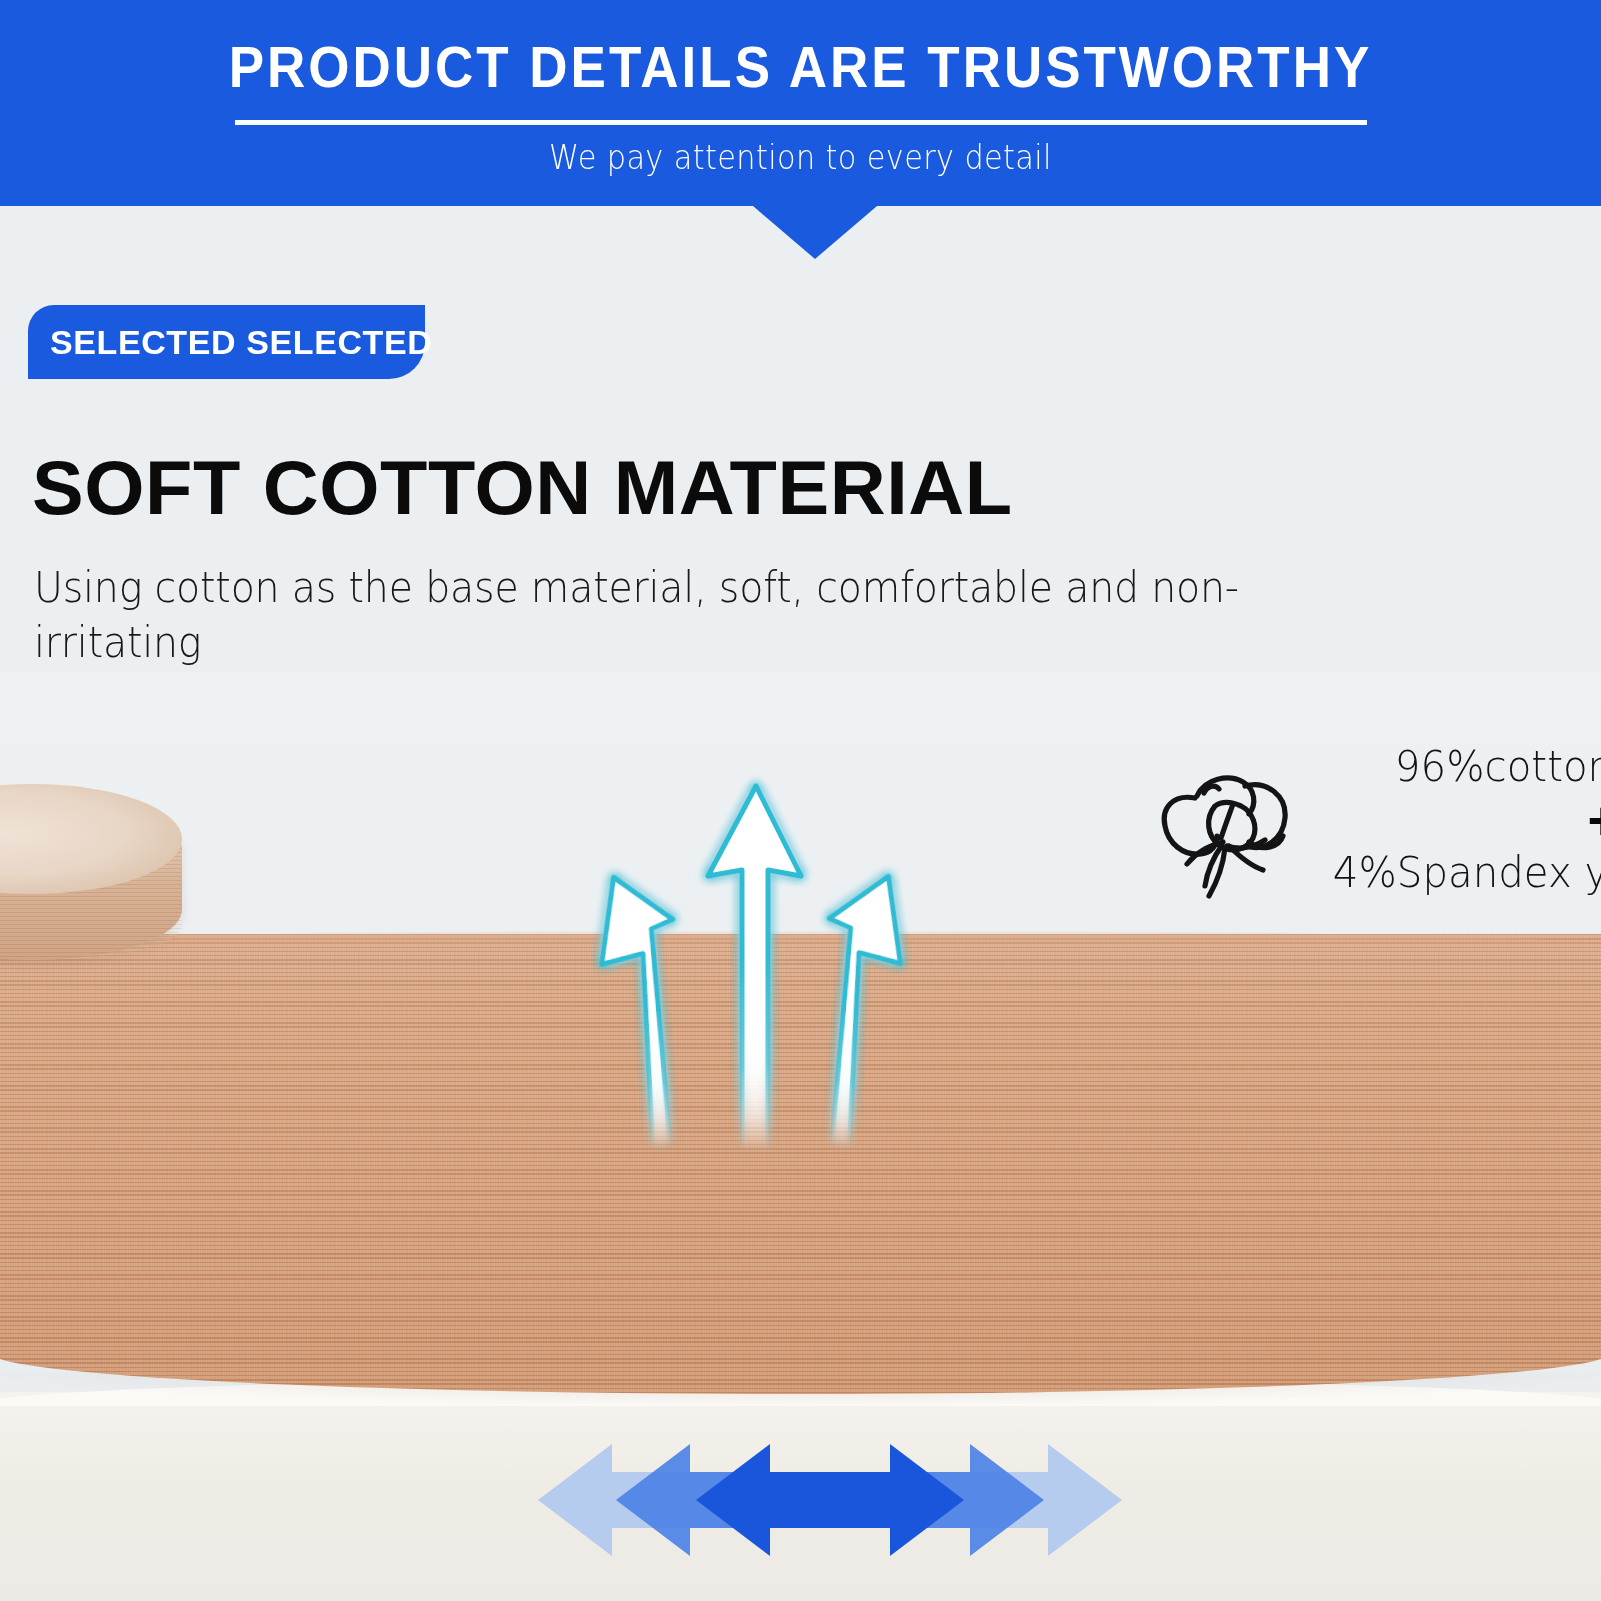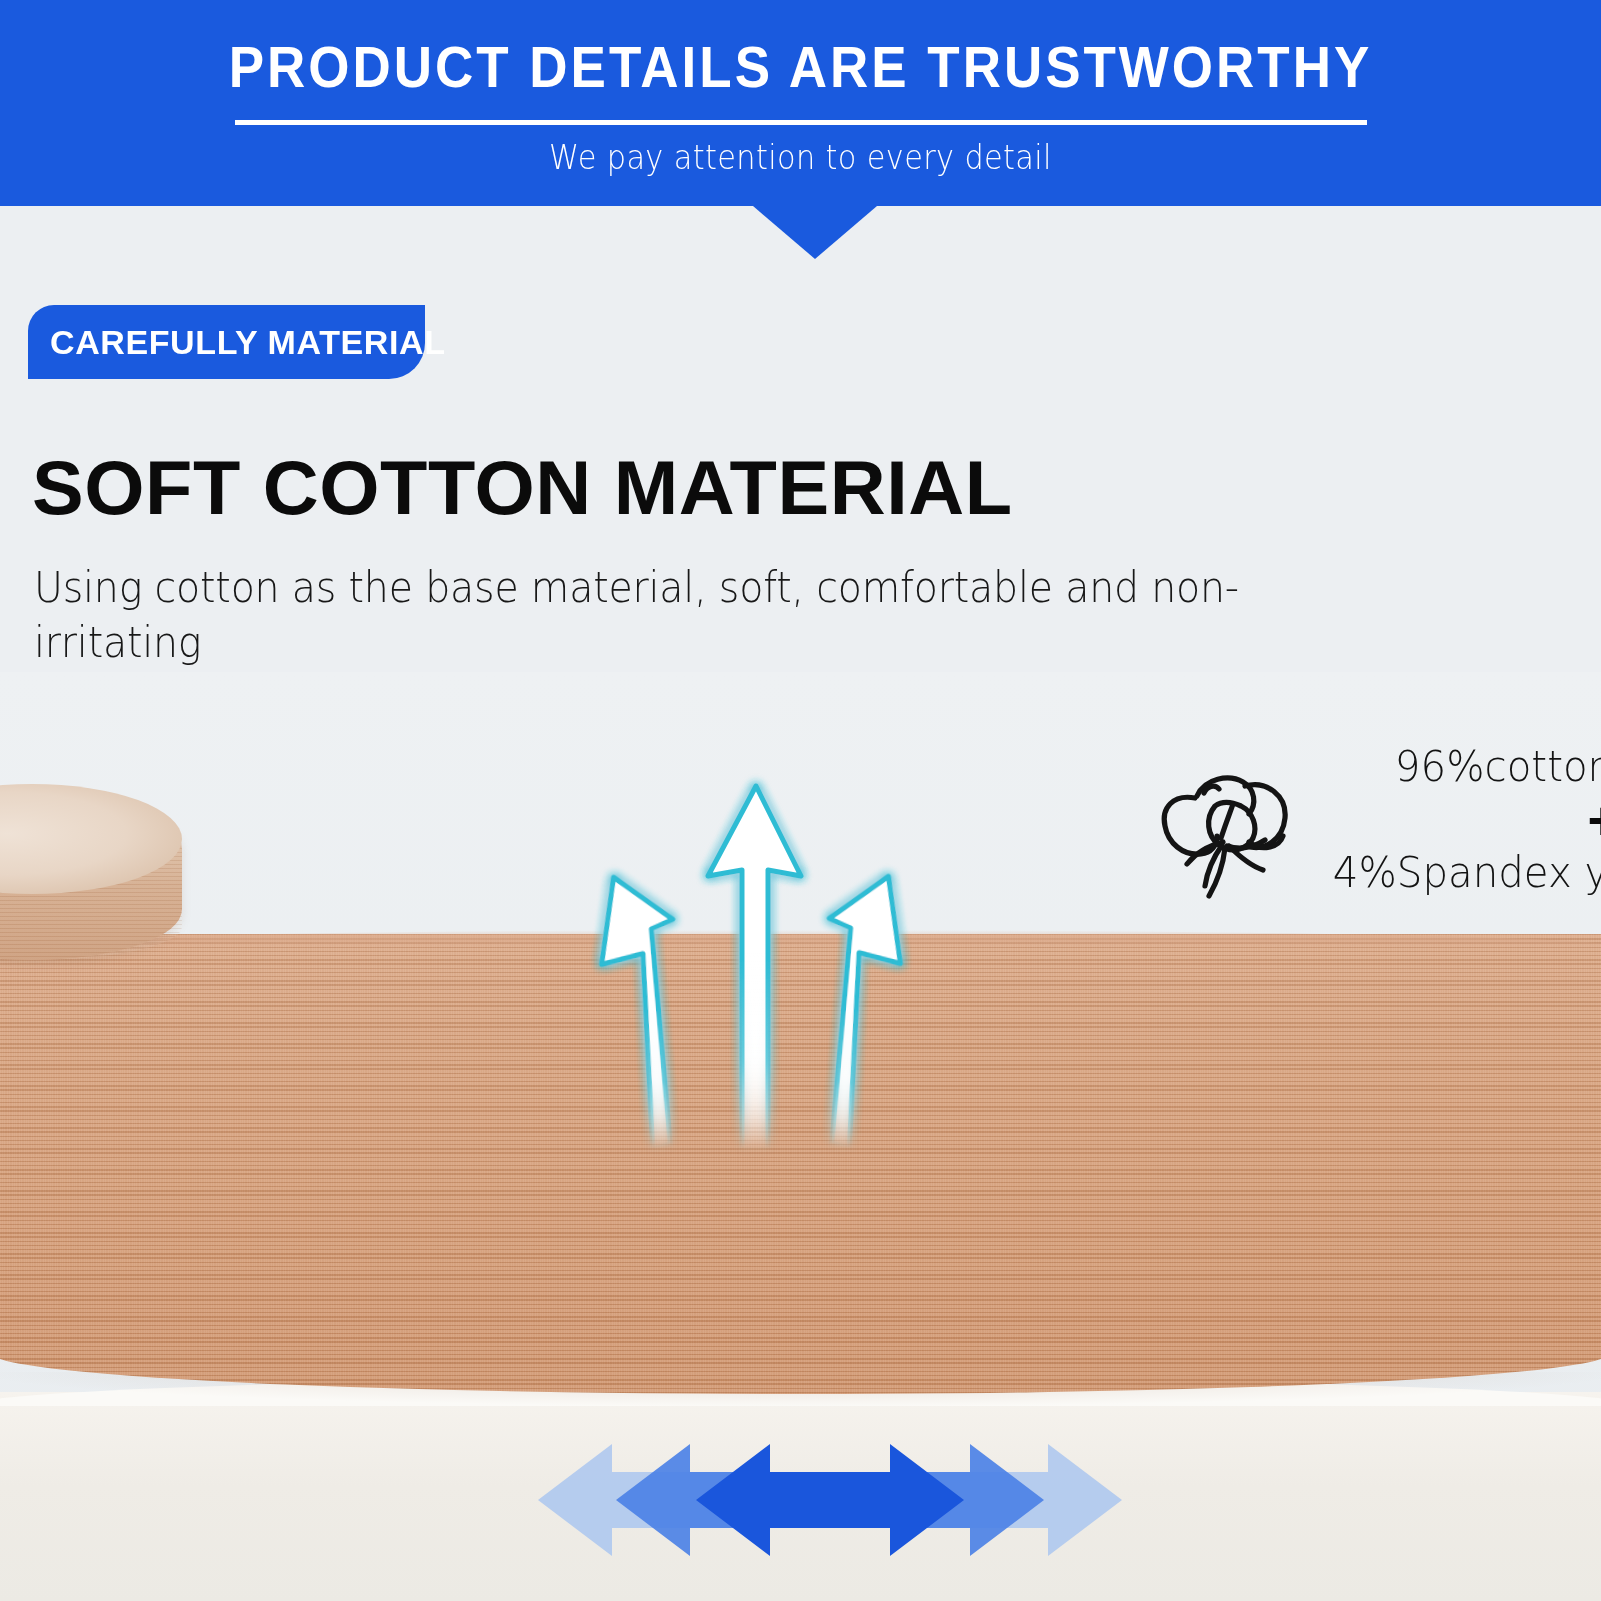--- a/index.html
+++ b/index.html
@@ -324,21 +324,21 @@
 <div id="page">
 
   <div class="header-banner">
     <div class="header-title">PRODUCT DETAILS ARE TRUSTWORTHY</div>
     <div class="header-rule"></div>
     <div class="header-sub">We pay attention to every detail</div>
   </div>
   <div class="header-pointer"></div>
 
   <div class="badge">
-    <span class="badge-label">CAREFULLY MATERIAL</span>
+    <span class="badge-label">SELECTED SELECTED</span>
   </div>
 
   <div class="main-heading">SOFT COTTON MATERIAL</div>
   <div class="main-desc">Using cotton as the base material, soft, comfortable and non-irritating</div>
 
   <div class="photo">
 
     <div class="photo-surface"></div>
     <div class="photo-surface-edge"></div>
 

